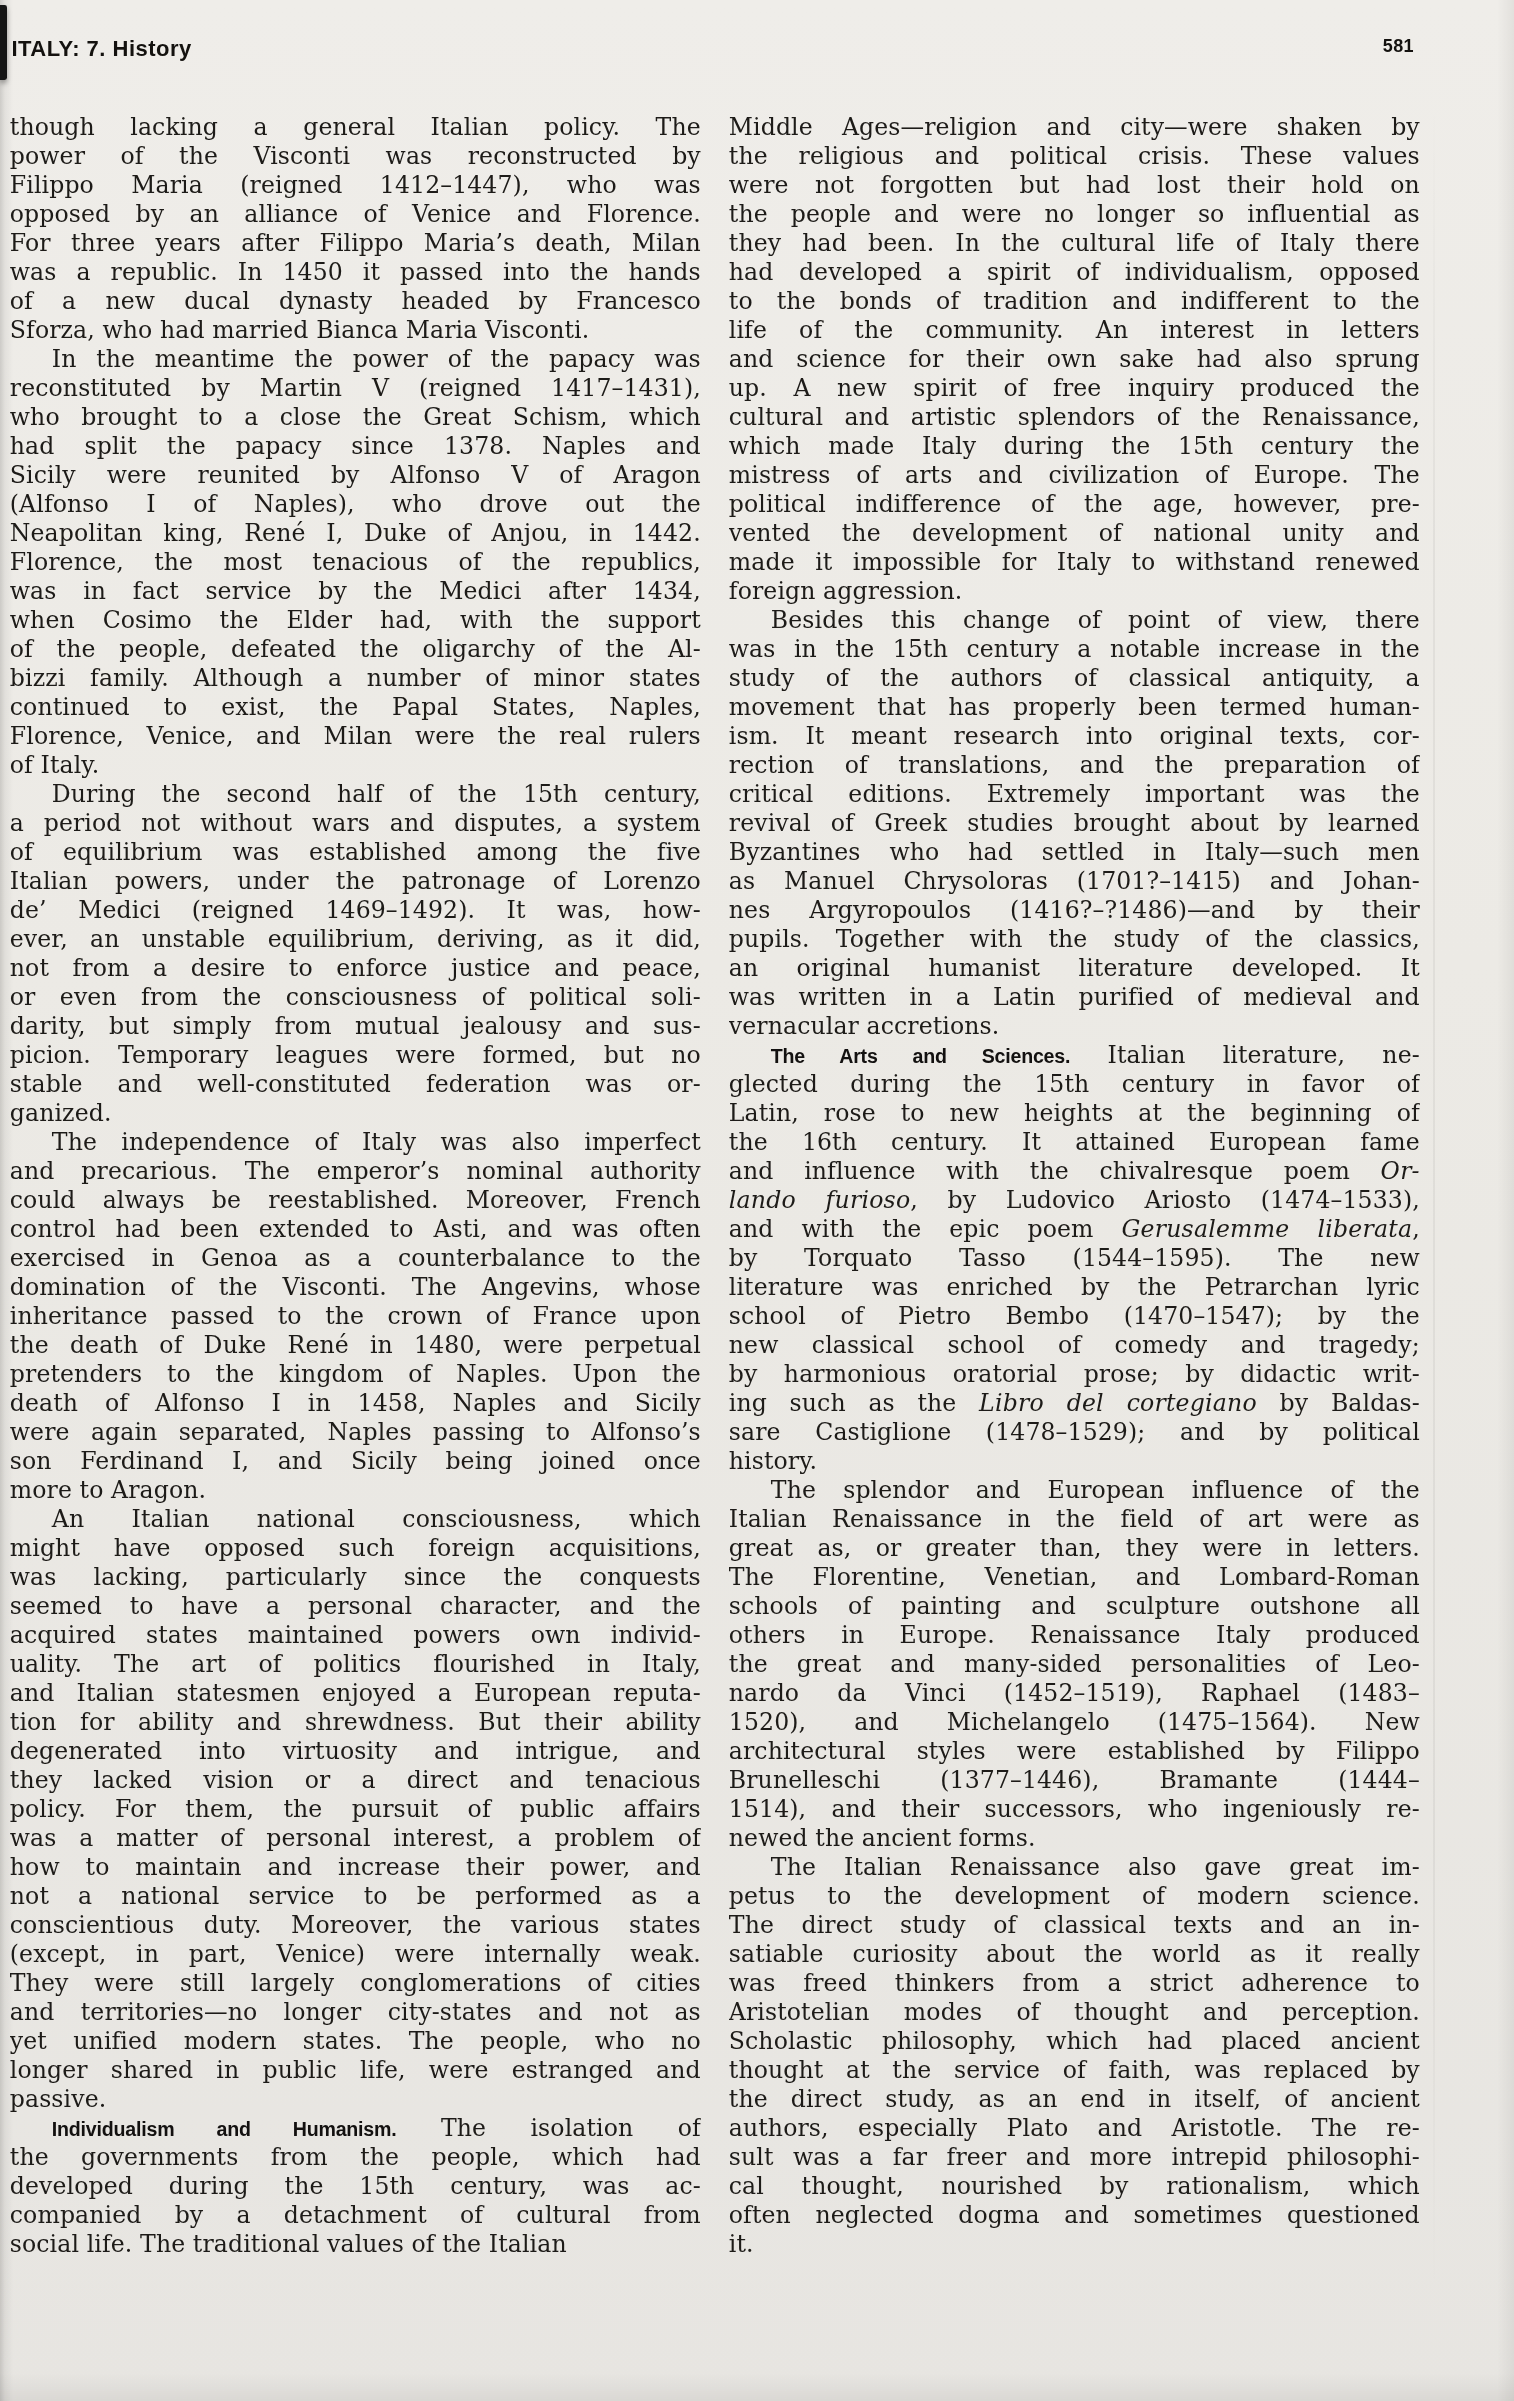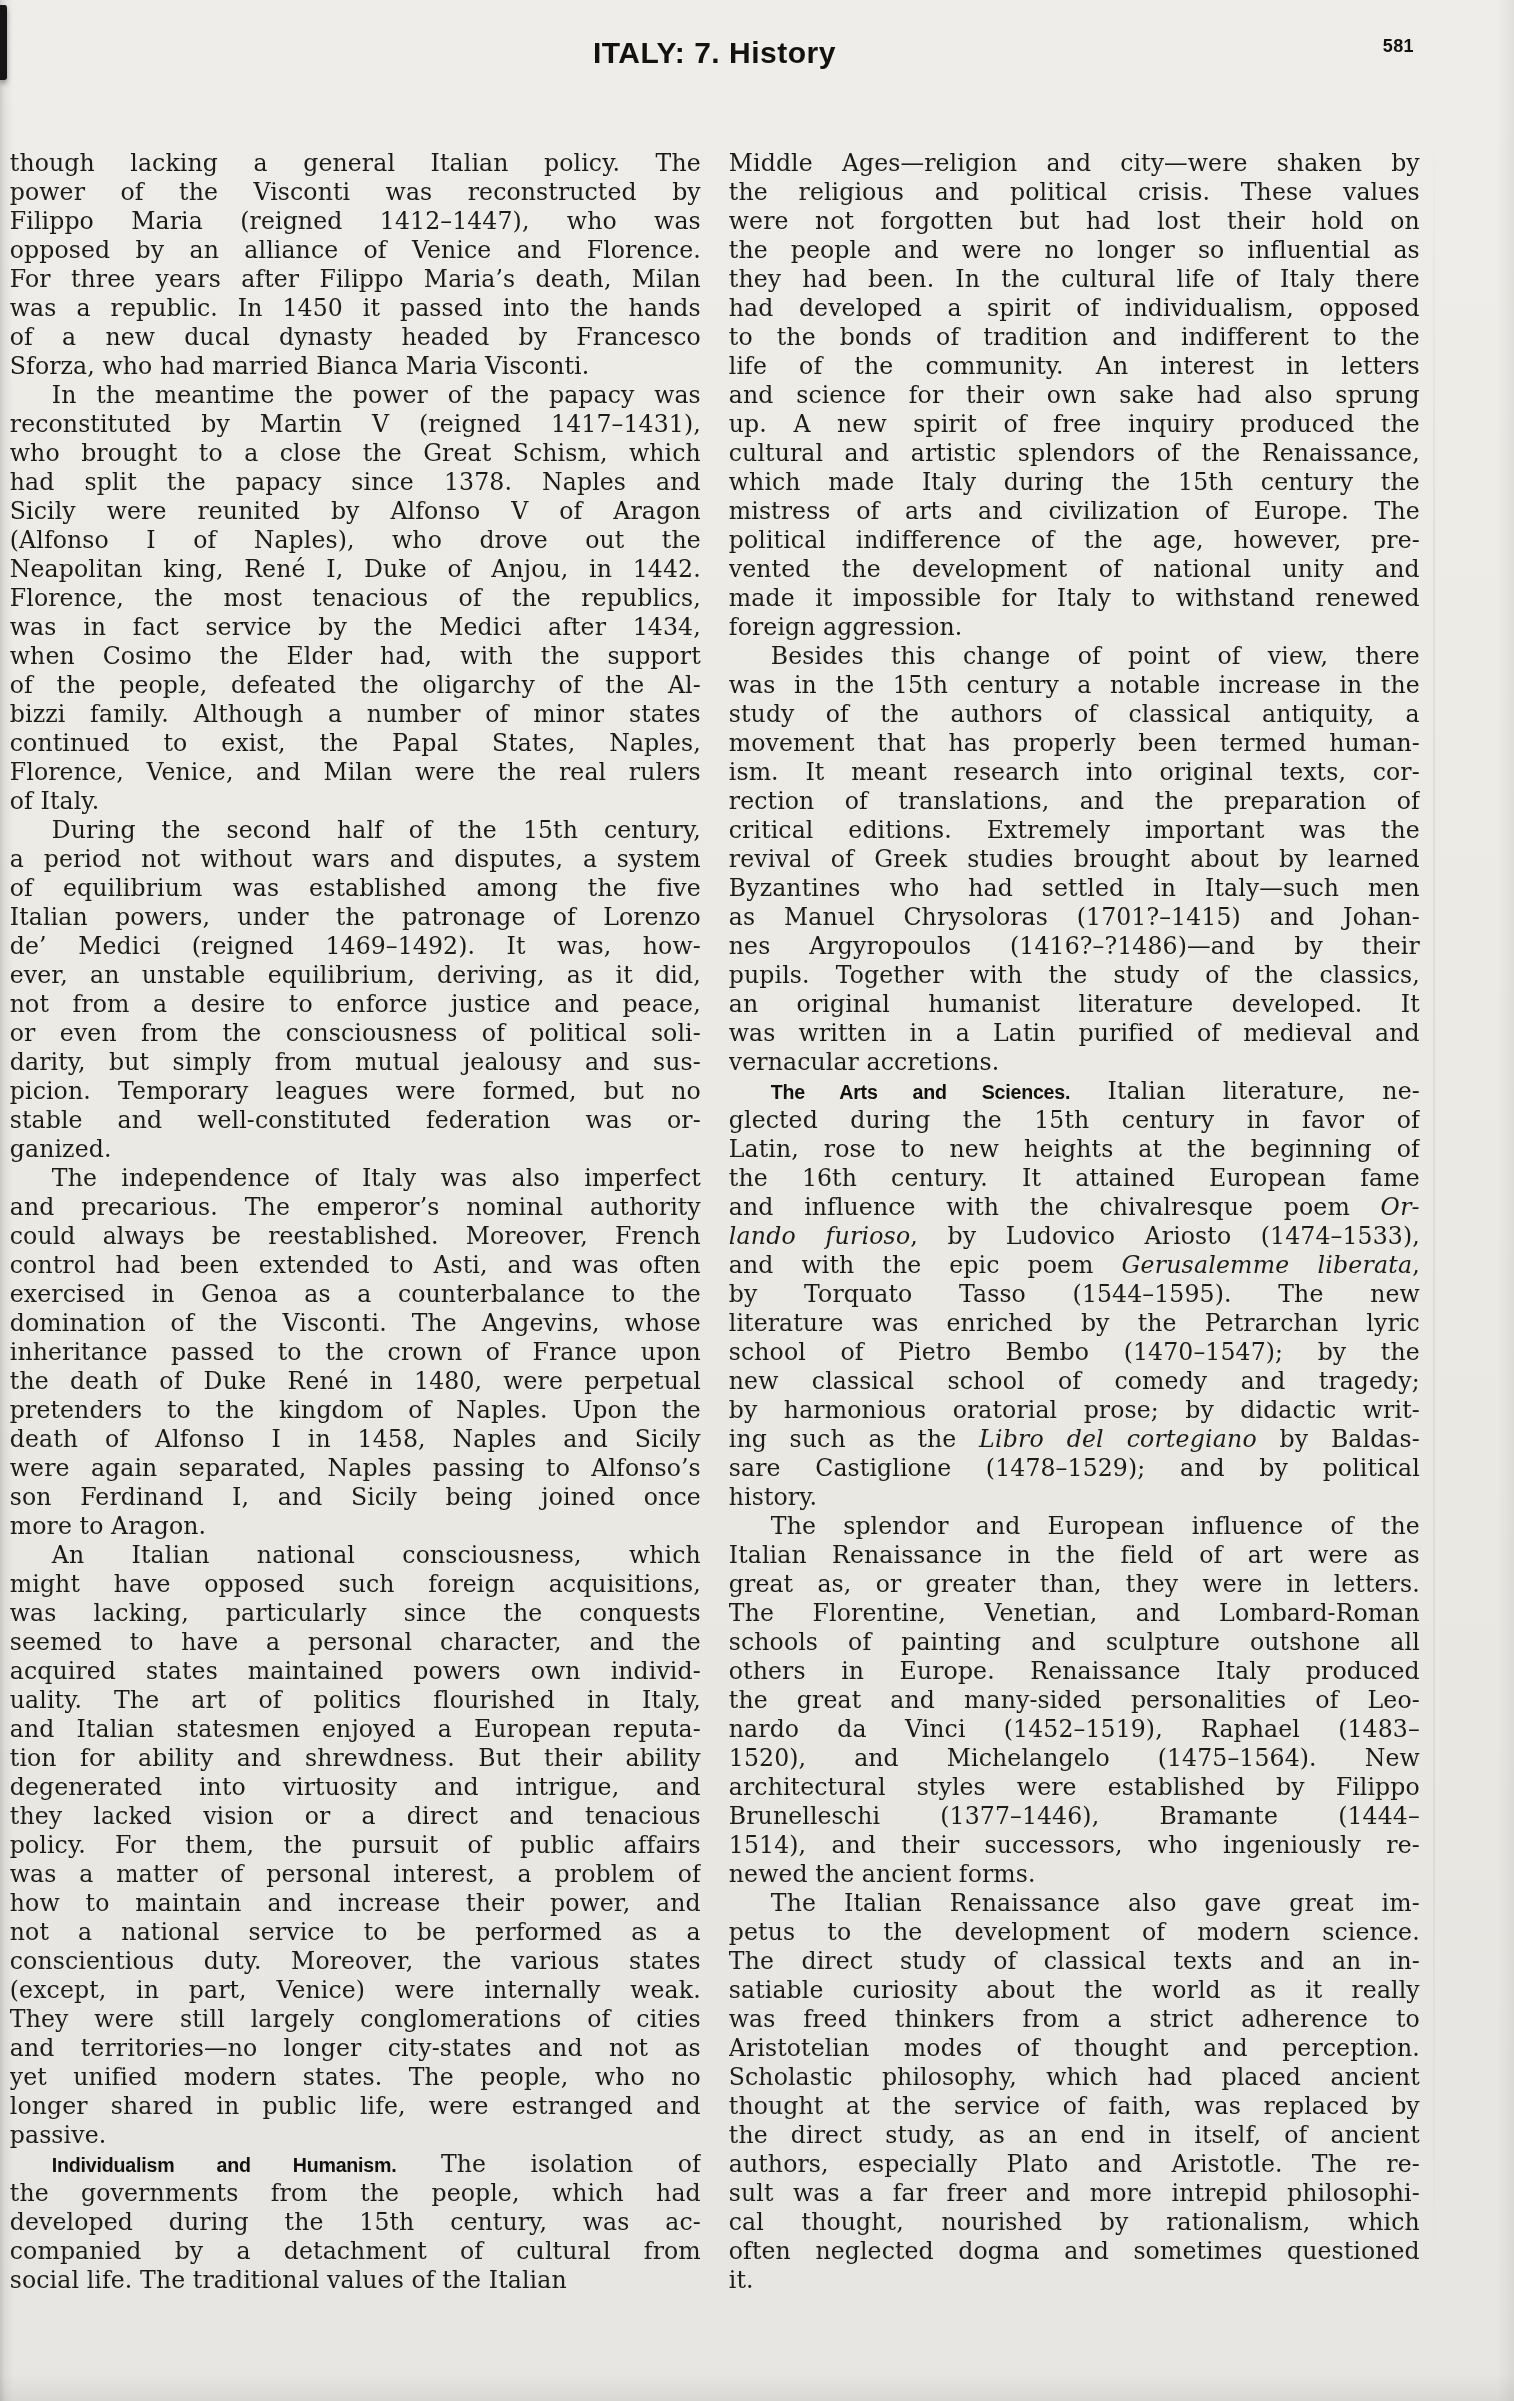--- a/index.html
+++ b/index.html
@@ -23,34 +23,34 @@
     position:absolute;left:0;top:4.9px;width:6.5px;height:75px;
     background:#151515;border-radius:0 2.4px 2.4px 0;
     box-shadow:0 3.3px 4.9px rgba(0,0,0,.35);
   }
   .scan-crease-right{
     position:absolute;top:98px;right:80px;width:2.4px;height:2200px;
     background:linear-gradient(180deg, rgba(0,0,0,0), rgba(0,0,0,.05) 20%, rgba(0,0,0,.05) 80%, rgba(0,0,0,0));
   }
   .running-head{
     position:absolute;top:36px;left:11.4px;width:1406px;
-    text-align:center;
+    text-align:left;
     font-family:"Liberation Sans", sans-serif;
-    font-weight:700;font-size:30px;letter-spacing:0.5px;
+    font-weight:700;font-size:22px;letter-spacing:0.5px;
     color:#14120f;
   }
   .page-number{
     position:absolute;top:36px;right:101px;
     font-family:"Liberation Sans", sans-serif;
     font-weight:700;font-size:18px;letter-spacing:0.4px;
     color:#14120f;
   }
   .body-text{
     position:absolute;top:113px;left:9.8px;width:1410px;
-    display:flex;gap:28px;margin-top:36px;
+    display:flex;gap:28px;
   }
   .col{width:697px;}
   .para{margin:0;padding:0;}
   .line{
     font-size:23.6px;
     line-height:29px;
     height:29px;
     overflow:hidden;
     text-align:justify;
     text-align-last:justify;

